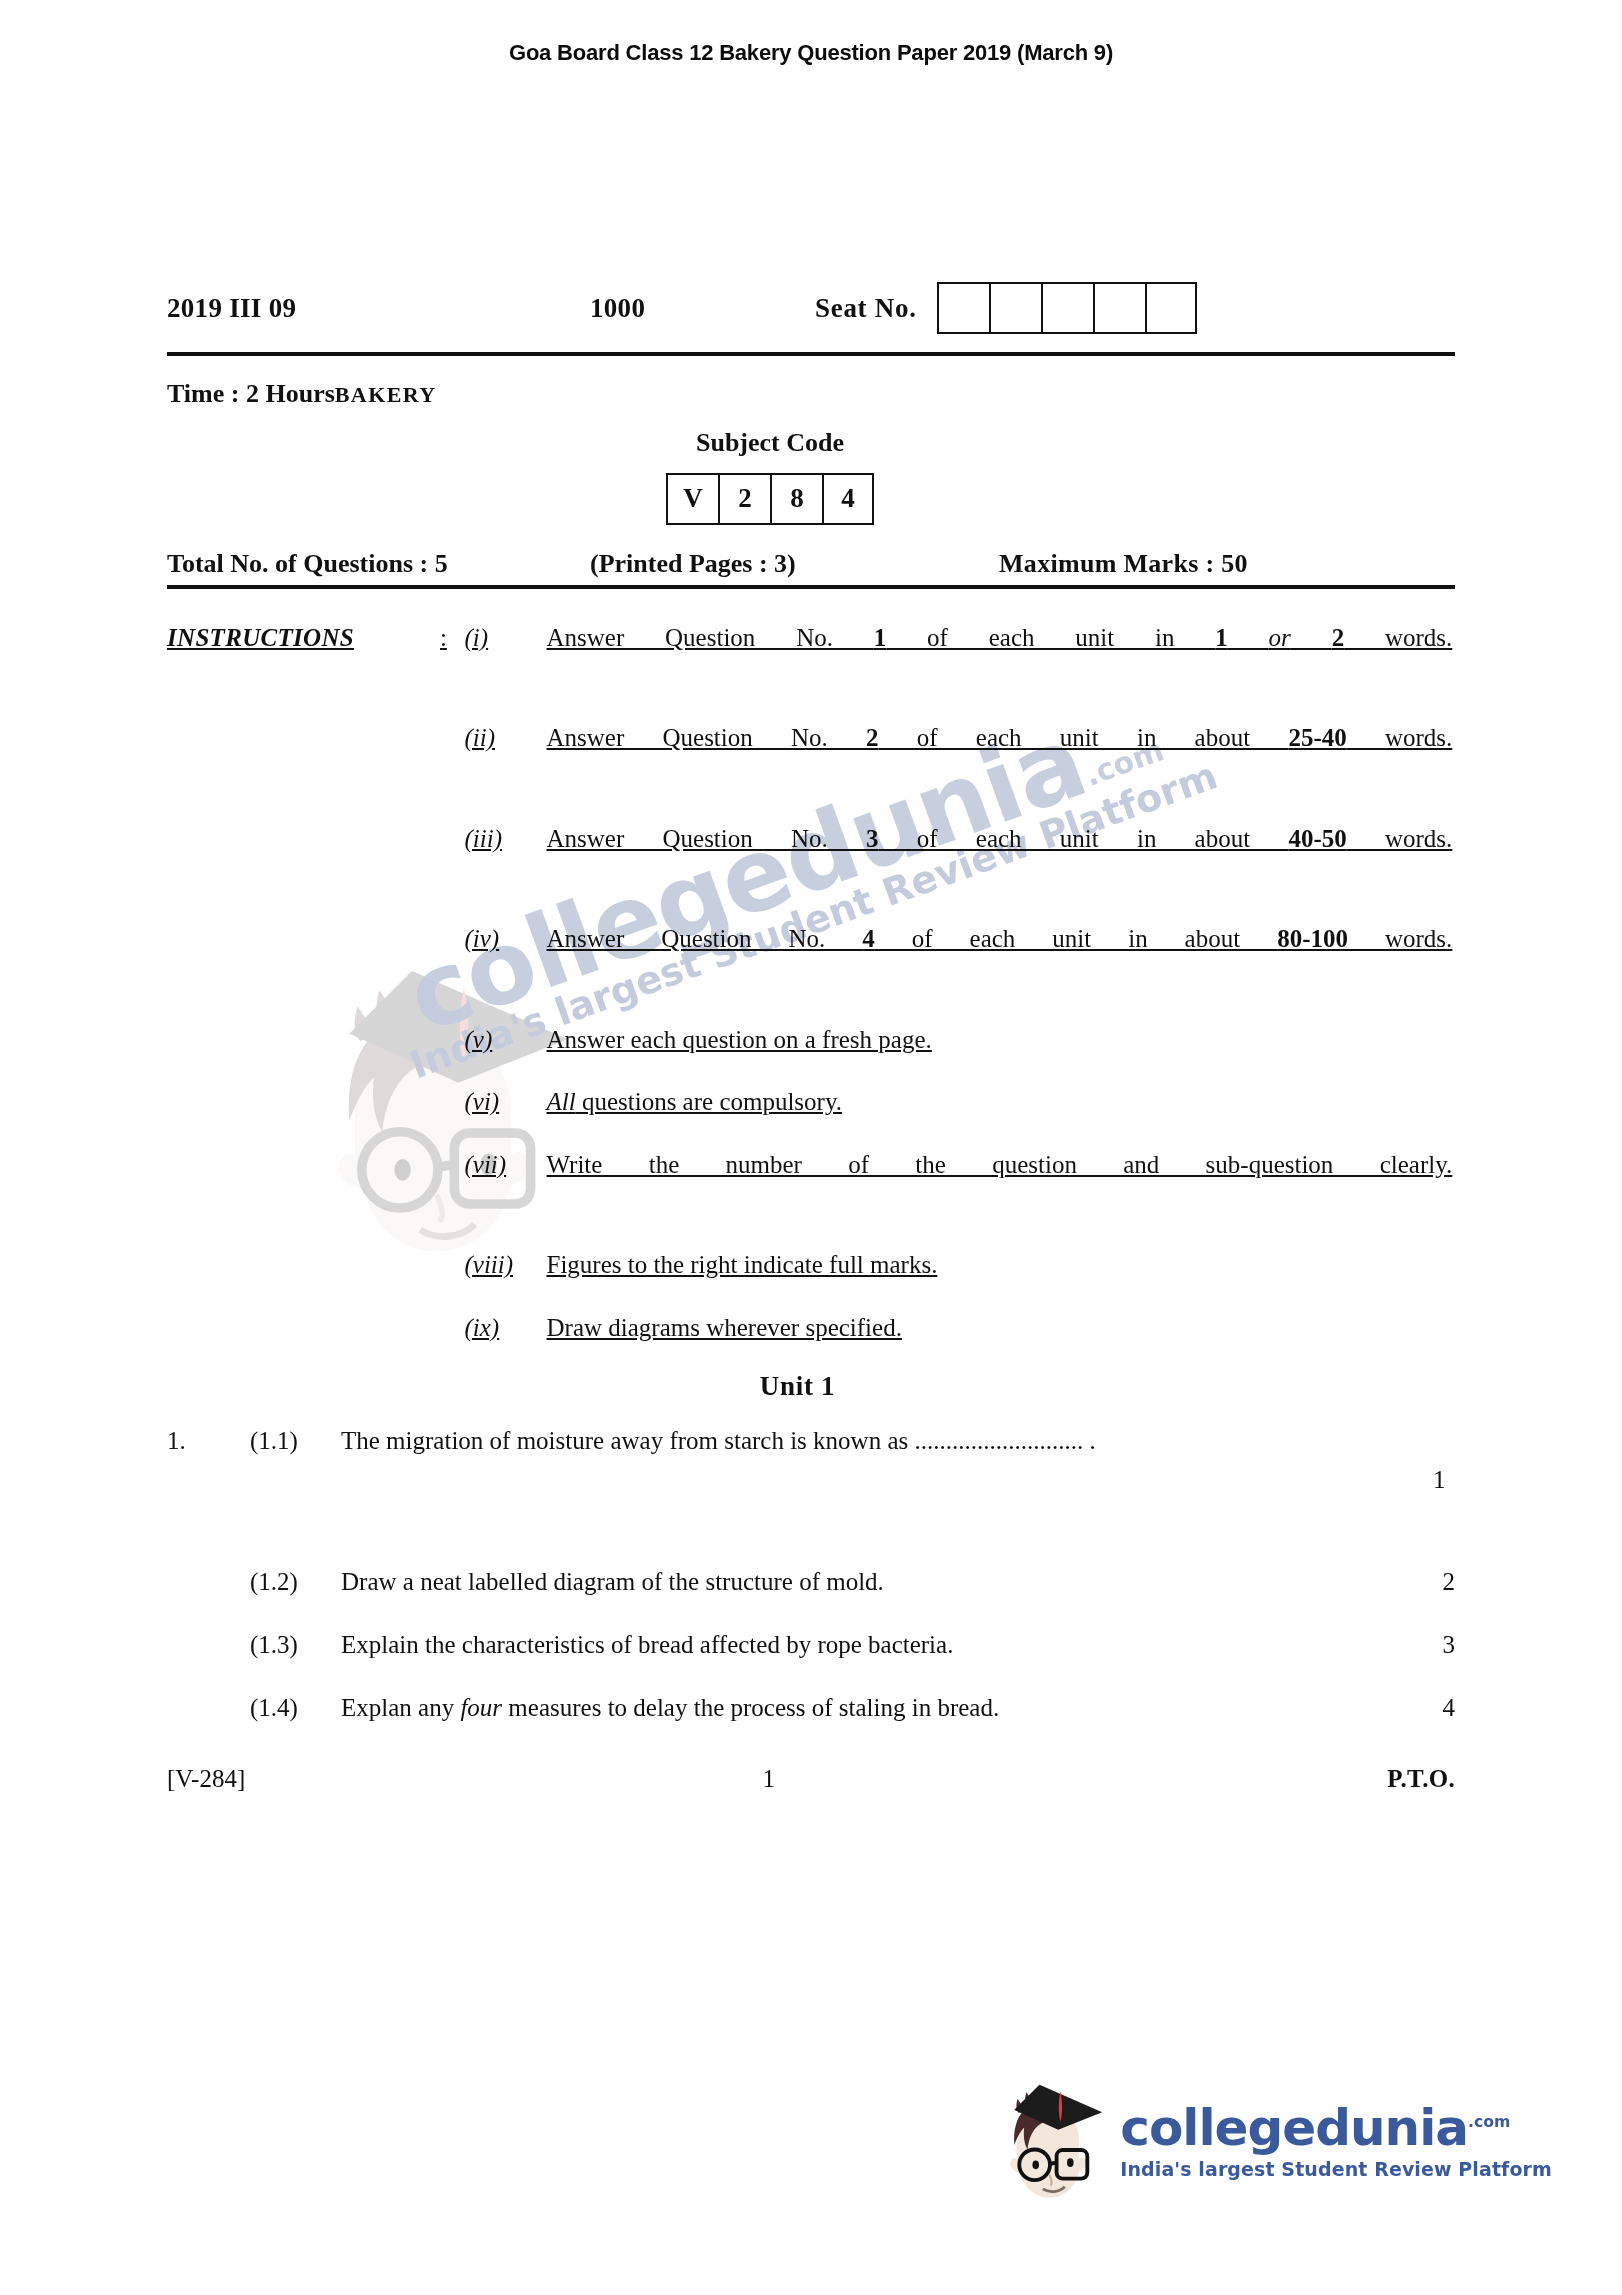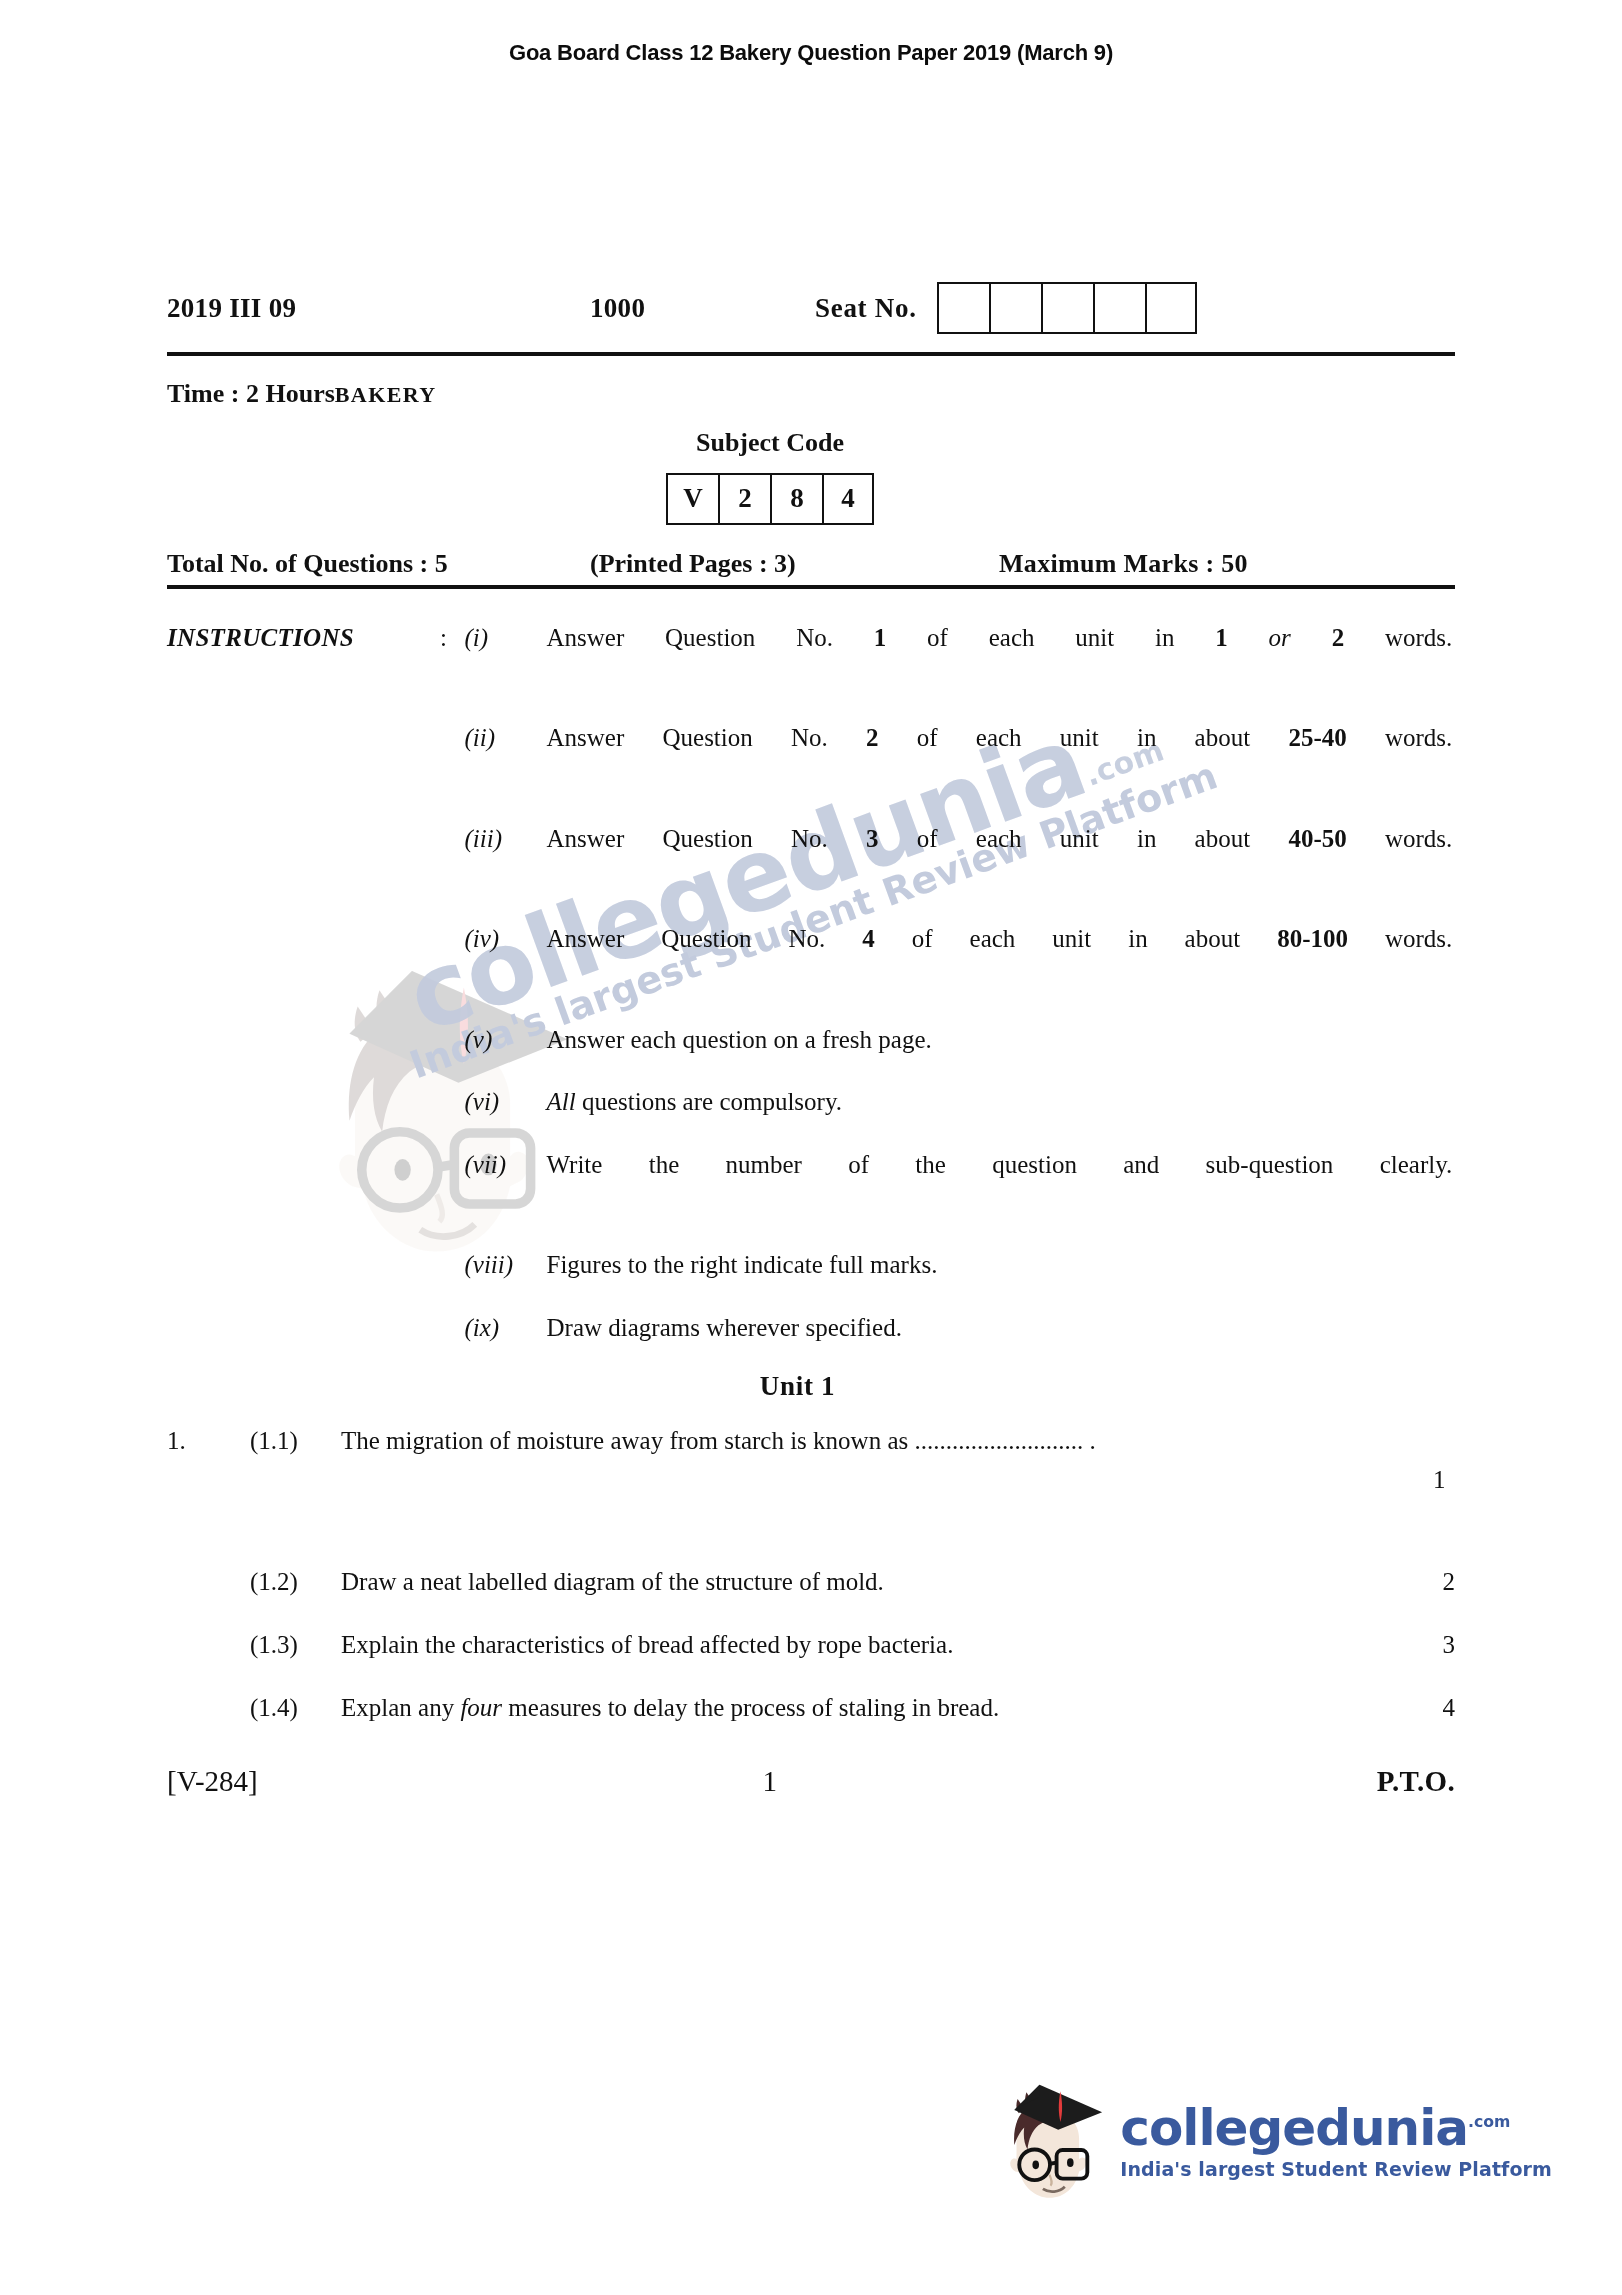--- a/index.html
+++ b/index.html
@@ -169,20 +169,21 @@
     position: relative;
     z-index: 2;
     margin-top: 30px;
   }
   .ins-row {
     display: flex;
     align-items: flex-start;
     margin-bottom: 24.5px;
     font-size: 25px;
     line-height: 1.52;
+    text-decoration: underline;
   }
   .ins-head {
     width: 273px;
     flex: 0 0 273px;
     font-weight: bold;
     font-style: italic;
     letter-spacing: 0.3px;
   }
   .ins-colon { width: 24.5px; flex: 0 0 24.5px; }
   .ins-num {
@@ -231,21 +232,21 @@
   .q-text.j::after { content: ""; display: inline-block; width: 100%; }
   .q-mark { width: 31px; flex: 0 0 31px; text-align: right; }
   .q-markline { display: block; text-align: right; }
 
   
   .footer {
     position: relative;
     z-index: 2;
     display: flex;
     align-items: baseline;
-    font-size: 29px;
+    font-size: 25px;
     margin-top: 37px;
   }
   .footer .f-left   { flex: 0 0 auto; }
   .footer .f-center { flex: 1; text-align: center; padding-right: 95px; }
   .footer .f-right  { flex: 0 0 auto; font-weight: bold; letter-spacing: 0.3px; }
 
   
   .brand {
     position: absolute;
     left: 992px;

